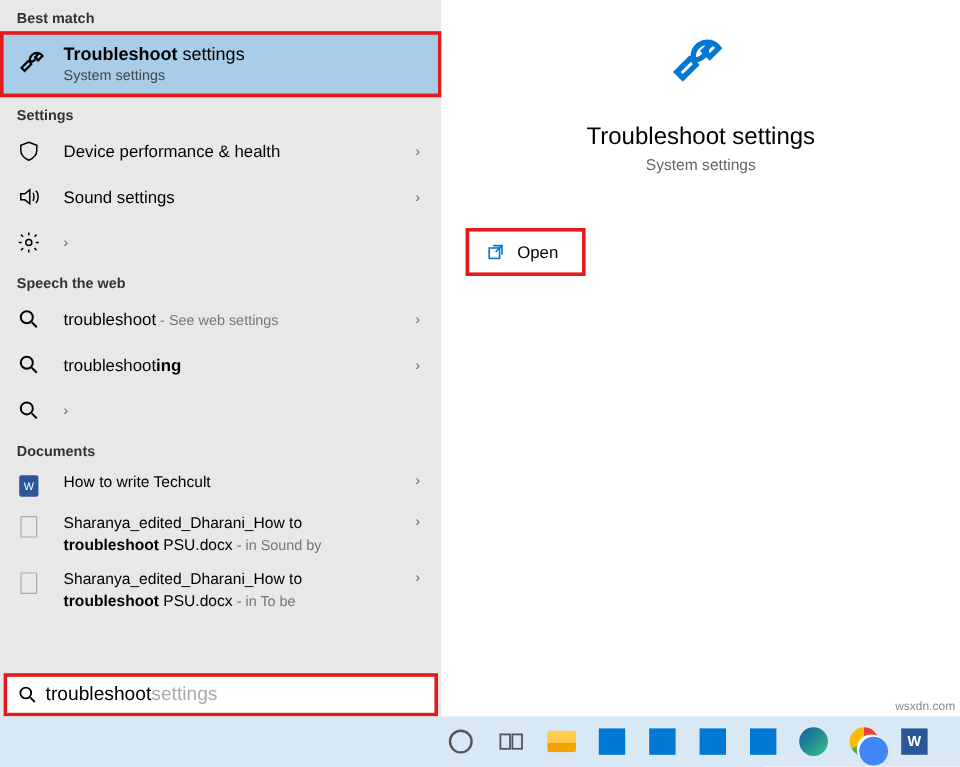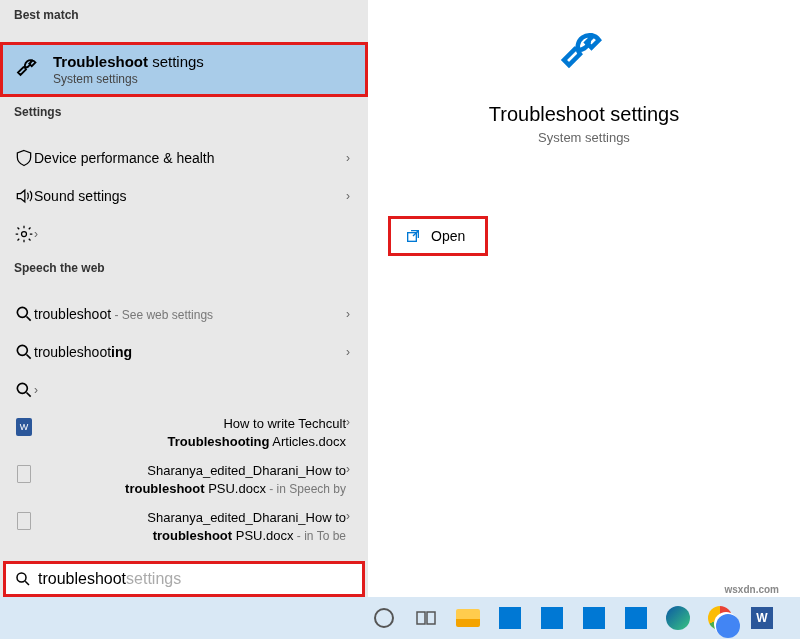--- a/index.html
+++ b/index.html
@@ -1,45 +1,45 @@
 <!DOCTYPE html>
 <html><head>
 <meta charset="utf-8">
 <style>
 * { margin: 0; padding: 0; box-sizing: border-box; font-family: "Segoe UI", Arial, sans-serif; }
 body { width: 800px; height: 639px; overflow: hidden; background: #fff; position: relative; }
 .wrap { display: flex; height: 597px; }
 .left { width: 368px; background: #e8e8e8; display: flex; flex-direction: column; overflow: hidden; }
 .right { flex: 1; background: #fff; display: flex; flex-direction: column; align-items: center; padding-top: 25px; position: relative; }
-.section-h { font-size: 12px; color: #333; padding: 8px 14px 20px; font-weight: 600; }
+.section-h { font-size: 12px; color: #333; padding: 8px 14px 4px; font-weight: 600; }
 .best-match { background: #a9cce9; border: 3px solid #e11b1b; padding: 8px 10px; display: flex; align-items: center; gap: 10px; cursor: pointer; }
 .best-match .icon-wrench { width: 30px; height: 30px; }
 .best-match-title { font-size: 15px; color: #000; }
 .best-match-title b { font-weight: 600; }
 .best-match-sub { font-size: 12px; color: #444; margin-top: 2px; }
-.item { display: flex; align-items: center; padding: 9px 14px; gap: 0; font-size: 14px; color: #000; cursor: pointer; }
+.item { display: flex; align-items: center; padding: 9px 14px; gap: 19px; font-size: 14px; color: #000; cursor: pointer; }
 .item .icon { width: 20px; height: 20px; display: flex; align-items: center; justify-content: center; flex-shrink: 0; }
 .item .label { flex: 1; line-height: 1.3; }
 .item .sub { color: #777; font-size: 12px; }
 .chev { color: #666; font-size: 12px; padding-right: 4px; }
 .doc-item { padding: 6px 14px; align-items: flex-start; }
 .doc-item .icon { margin-top: 2px; }
-.doc-line1, .doc-line2 { font-size: 13px; line-height: 1.35; text-align: right; }
+.doc-line1, .doc-line2 { font-size: 13px; line-height: 1.35; }
 .doc-line2 .path { color: #777; font-size: 12px; }
 .search-row { position: absolute; left: 3px; bottom: 42px; width: 362px; border: 3px solid #e11b1b; background: #fff; display: flex; align-items: center; padding: 6px 8px; }
 .search-row .sicon { width: 18px; height: 18px; margin-right: 6px; }
 .search-row .ghost { color: #aaa; font-size: 16px; }
 .big-wrench { width: 60px; height: 60px; }
 .detail-title { font-size: 20px; color: #000; margin-top: 18px; }
 .detail-sub { font-size: 13px; color: #666; margin-top: 4px; }
-.open-btn { margin-top: 71px; border: 3px solid #e11b1b; padding: 9px 20px 9px 14px; display: flex; align-items: center; gap: 10px; font-size: 14px; cursor: pointer; align-self: flex-start; margin-left: 20px; }
+.open-btn { margin-top: 45px; border: 3px solid #e11b1b; padding: 9px 20px 9px 14px; display: flex; align-items: center; gap: 10px; font-size: 14px; cursor: pointer; align-self: flex-start; margin-left: 20px; }
 .taskbar { position: absolute; bottom: 0; left: 0; right: 0; height: 42px; background: #d9e8f5; display: flex; align-items: center; padding-left: 370px; gap: 14px; }
 .taskbar .tb { width: 28px; height: 28px; display: flex; align-items: center; justify-content: center; cursor: pointer; }
 .taskbar .tb svg, .taskbar .tb div { width: 24px; height: 24px; }
-.watermark { position: absolute; right: 21px; bottom: 44px; font-size: 10px; color: #888; font-weight: bold; }
+.watermark { position: absolute; right: 4px; bottom: 44px; font-size: 10px; color: #888; }
 b { font-weight: 600; }
 </style>
 </head>
 <body>
 
 <div class="wrap">
   <div class="left">
     <div class="section-h">Best match</div>
     <div class="best-match">
       <svg class="icon-wrench" viewBox="0 0 24 24" fill="none" stroke="#000" stroke-width="1.5">
@@ -105,37 +105,37 @@
     <div class="item">
       <span class="icon">
           <svg viewBox="0 0 24 24" fill="none" stroke="#000" stroke-width="2">
             <circle cx="10" cy="10" r="6"></circle>
             <line x1="15" y1="15" x2="20" y2="20"></line>
           </svg>
         </span>
       <span class="chev">›</span>
     </div>
 
+    <div class="section-h">Documents</div>
     <div class="item doc-item">
       <span class="icon">
           <div style="width:16px;height:18px;background:#2b579a;border-radius:2px;color:#fff;font-size:9px;line-height:18px;text-align:center;">W</div>
         </span>
       <span class="label">
         <div class="doc-line1">How to write Techcult</div>
-        <div class="doc-line2"><b>Troubleshooting</b><span> Articles.docx</span></div>
       </span>
       <span class="chev">›</span>
     </div>
     <div class="item doc-item">
       <span class="icon">
           <div style="width:14px;height:18px;border:1px solid #aaa;border-radius:1px;"></div>
         </span>
       <span class="label">
         <div class="doc-line1">Sharanya_edited_Dharani_How to</div>
-        <div class="doc-line2"><b>troubleshoot</b><span> PSU.docx</span><span class="path"> - in Speech by</span></div>
+        <div class="doc-line2"><b>troubleshoot</b><span> PSU.docx</span><span class="path"> - in Sound by</span></div>
       </span>
       <span class="chev">›</span>
     </div>
     <div class="item doc-item">
       <span class="icon">
           <div style="width:14px;height:18px;border:1px solid #aaa;border-radius:1px;"></div>
         </span>
       <span class="label">
         <div class="doc-line1">Sharanya_edited_Dharani_How to</div>
         <div class="doc-line2"><b>troubleshoot</b><span> PSU.docx</span><span class="path"> - in To be</span></div>

